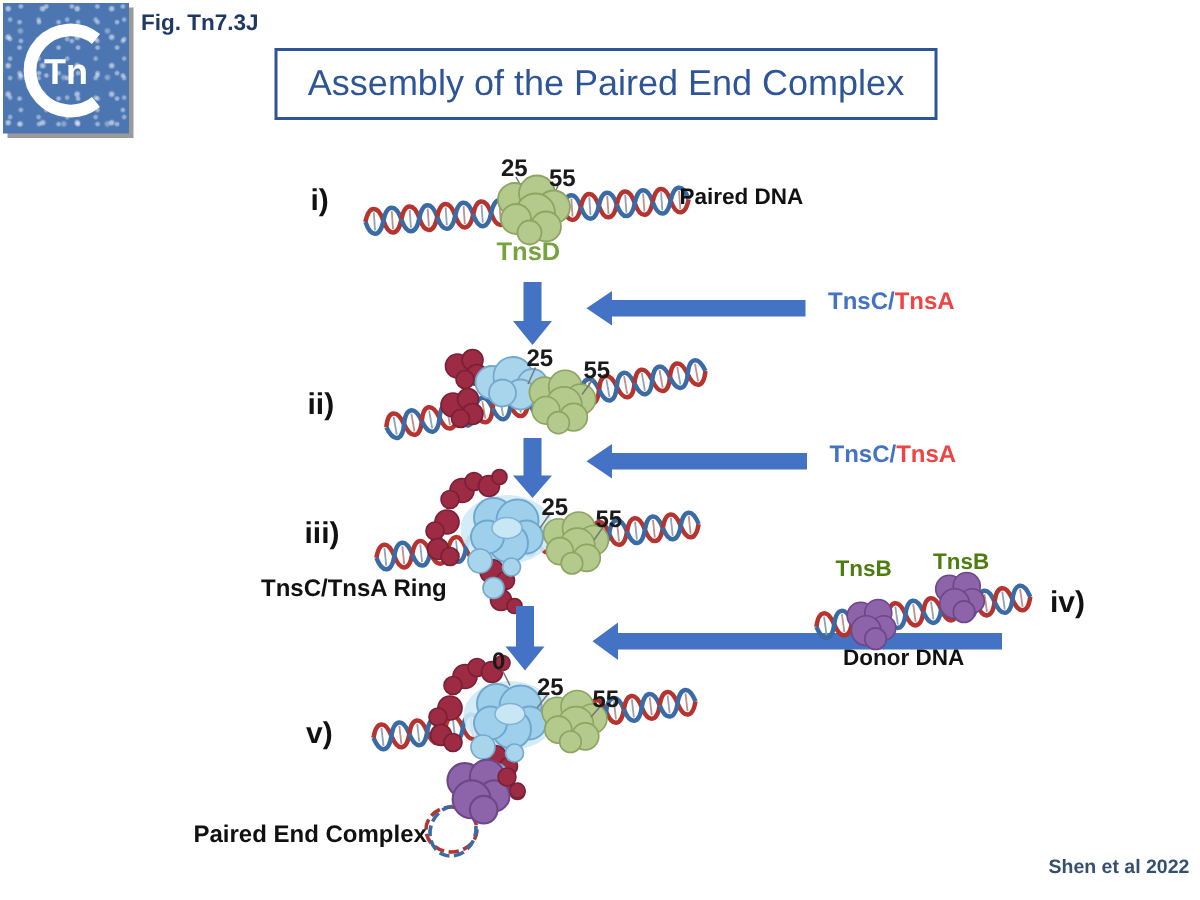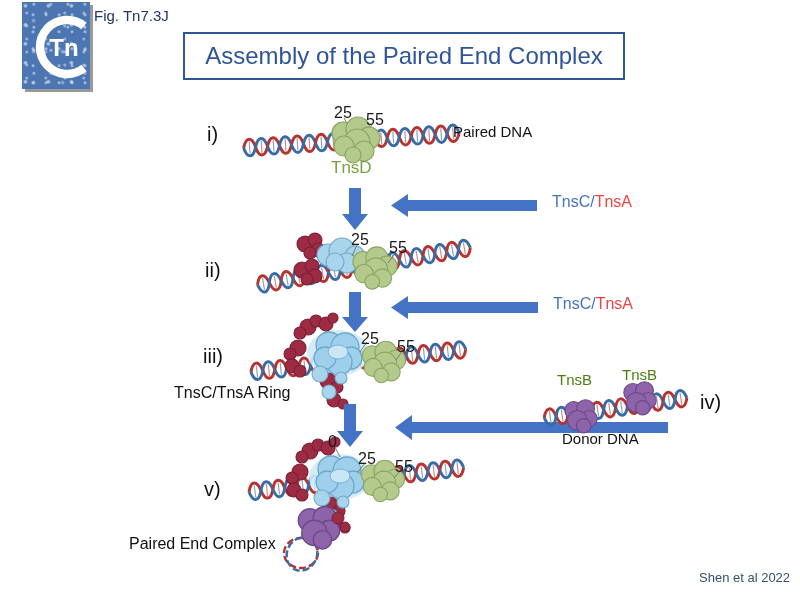--- a/index.html
+++ b/index.html
@@ -1,41 +1,41 @@
 <!DOCTYPE html>
 <html><head>
 <meta charset="utf-8">
 <style>
   html,body{margin:0;padding:0;}
   body{width:800px;height:600px;background:#ffffff;font-family:"Liberation Sans",sans-serif;overflow:hidden;}
   #canvas{position:relative;width:800px;height:600px;background:#ffffff;}
   svg.art{position:absolute;left:0;top:0;z-index:1;}
-  .lbl{position:absolute;z-index:2;white-space:nowrap;color:#1a1a1a;}
+  .lbl{position:absolute;z-index:2;white-space:nowrap;color:#1a1a1a;font-weight:bold;}
   .numeral{font-size:20px;color:#111;}
   .num{font-size:16px;color:#1a1a1a;}
   .side{font-size:15px;color:#111;}
   .big{font-size:16px;color:#111;text-align:center;}
   .tnsd{font-size:17px;color:#76A33E;}
   .tnsb{font-size:15px;color:#4d7c0f;}
   .tnsc-part{color:#4472C4;font-size:16px;}
   .tnsa-part{color:#ef4444;font-size:16px;}
   #fig-label{left:94px;top:7px;font-size:15px;color:#203864;}
   #title-box{position:absolute;left:183px;top:32px;width:438px;height:44px;border:2px solid #2E5597;
              z-index:2;display:flex;align-items:center;justify-content:center;}
   #title-box span{font-size:24px;color:#2E5597;}
-  #logo{position:absolute;left:2px;top:2px;width:68px;height:87px;z-index:2;
+  #logo{position:absolute;left:2px;top:2px;width:84px;height:87px;z-index:2;
         background-color:#4c76b2;
         background-image:
           radial-gradient(circle at 15% 20%, rgba(255,255,255,.55) 1px, rgba(255,255,255,0) 2.5px),
           radial-gradient(circle at 70% 10%, rgba(255,255,255,.45) 1px, rgba(255,255,255,0) 2px),
           radial-gradient(circle at 40% 60%, rgba(255,255,255,.35) 1px, rgba(255,255,255,0) 2.5px),
           radial-gradient(circle at 85% 75%, rgba(255,255,255,.45) 1px, rgba(255,255,255,0) 2px),
           radial-gradient(circle at 25% 85%, rgba(255,255,255,.4) 1px, rgba(255,255,255,0) 2px);
         background-size:23px 19px,17px 23px,29px 31px,13px 17px,19px 13px;
-        box-shadow:3px 3px 0 0 #9a9a9a;margin-left:20px;}
+        box-shadow:3px 3px 0 0 #9a9a9a;}
   #citation{left:699px;top:570px;font-size:13px;color:#35506E;}
 </style>
 </head>
 <body>
 
 <div id="canvas">
 
   <svg class="art" width="800" height="600" viewBox="0 0 800 600">
     <defs>
 
@@ -227,16 +227,16 @@
 
   <div class="lbl tnsb" style="left:557px;top:371px;">TnsB</div>
   <div class="lbl tnsb" style="left:622px;top:366px;">TnsB</div>
   <div class="lbl numeral" style="left:700px;top:391px;">iv)</div>
   <div class="lbl side" style="left:562px;top:430px;">Donor DNA</div>
 
   <div class="lbl num" style="left:328px;top:433px;">0</div>
   <div class="lbl numeral" style="left:204px;top:478px;">v)</div>
   <div class="lbl num" style="left:358px;top:450px;">25</div>
   <div class="lbl num" style="left:395px;top:458px;">55</div>
-  <div class="lbl big" style="left:129px;top:535px;">Paired End Complex</div>
+  <div class="lbl big" style="left:129px;top:548px;">Paired End Complex</div>
 
   <div class="lbl" id="citation">Shen et al 2022</div>
 </div>
 
 </body></html>

